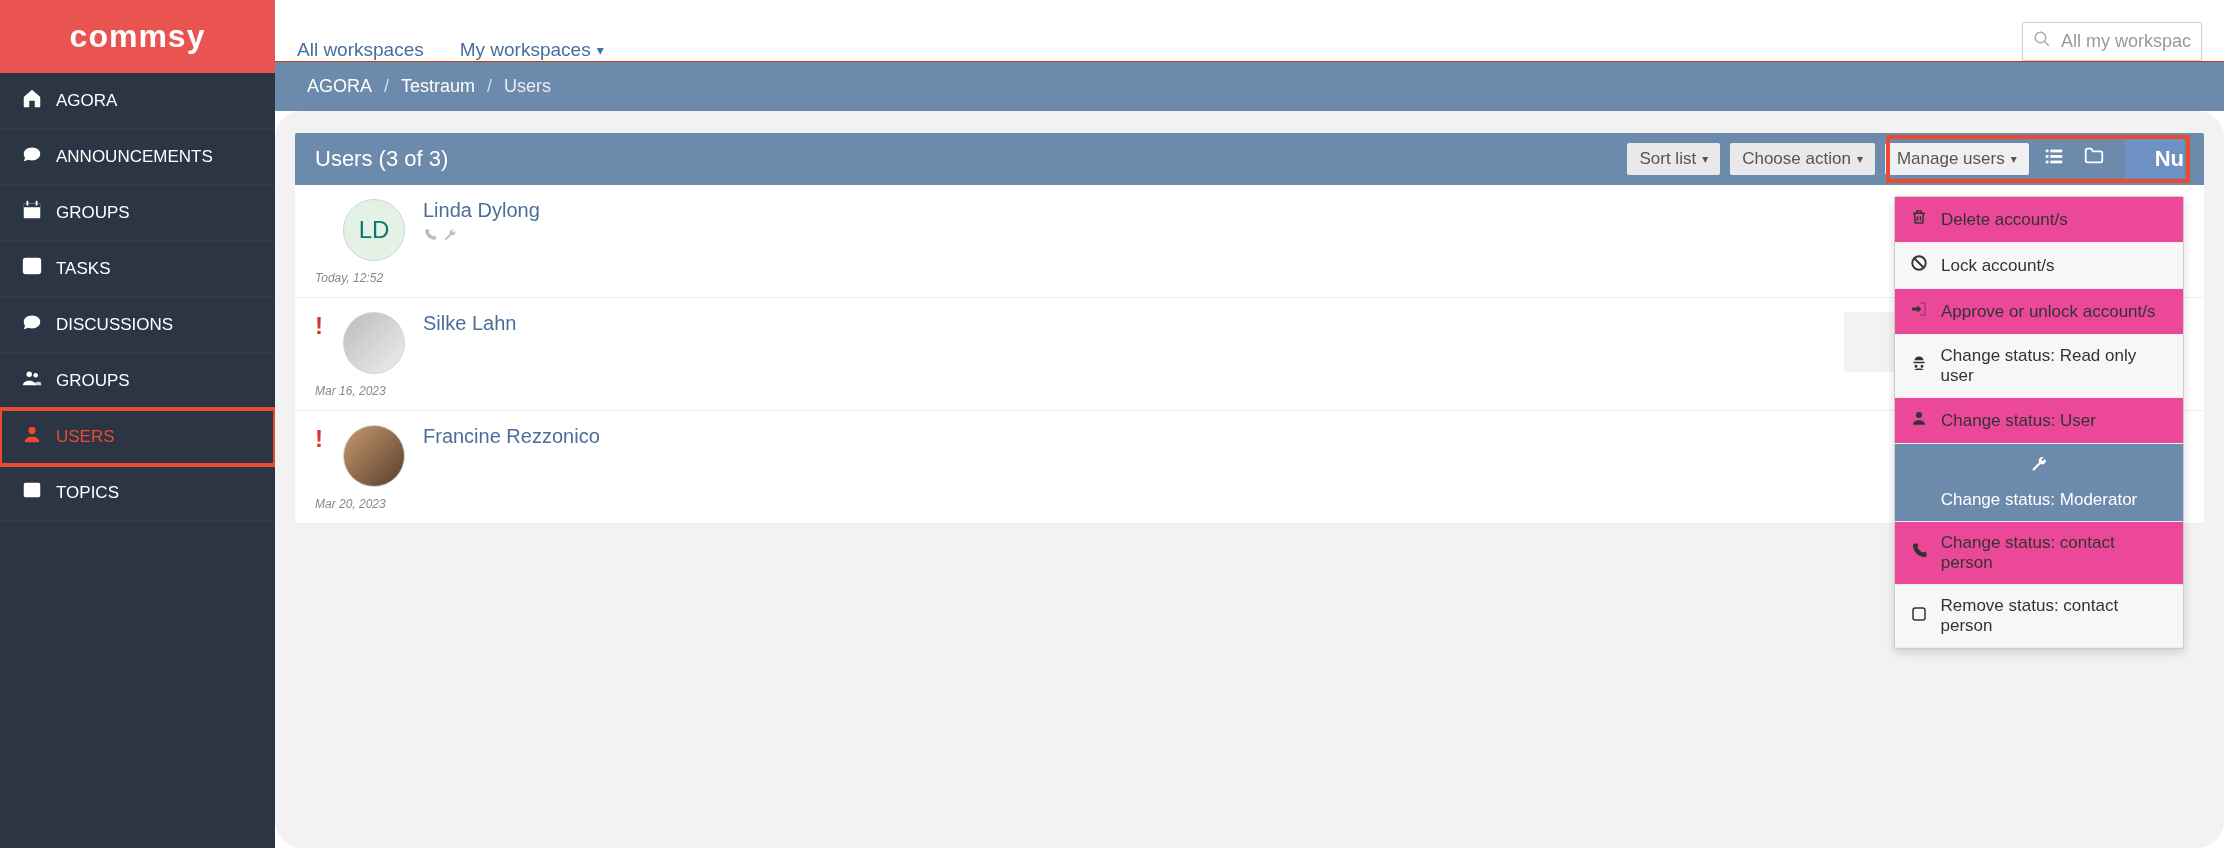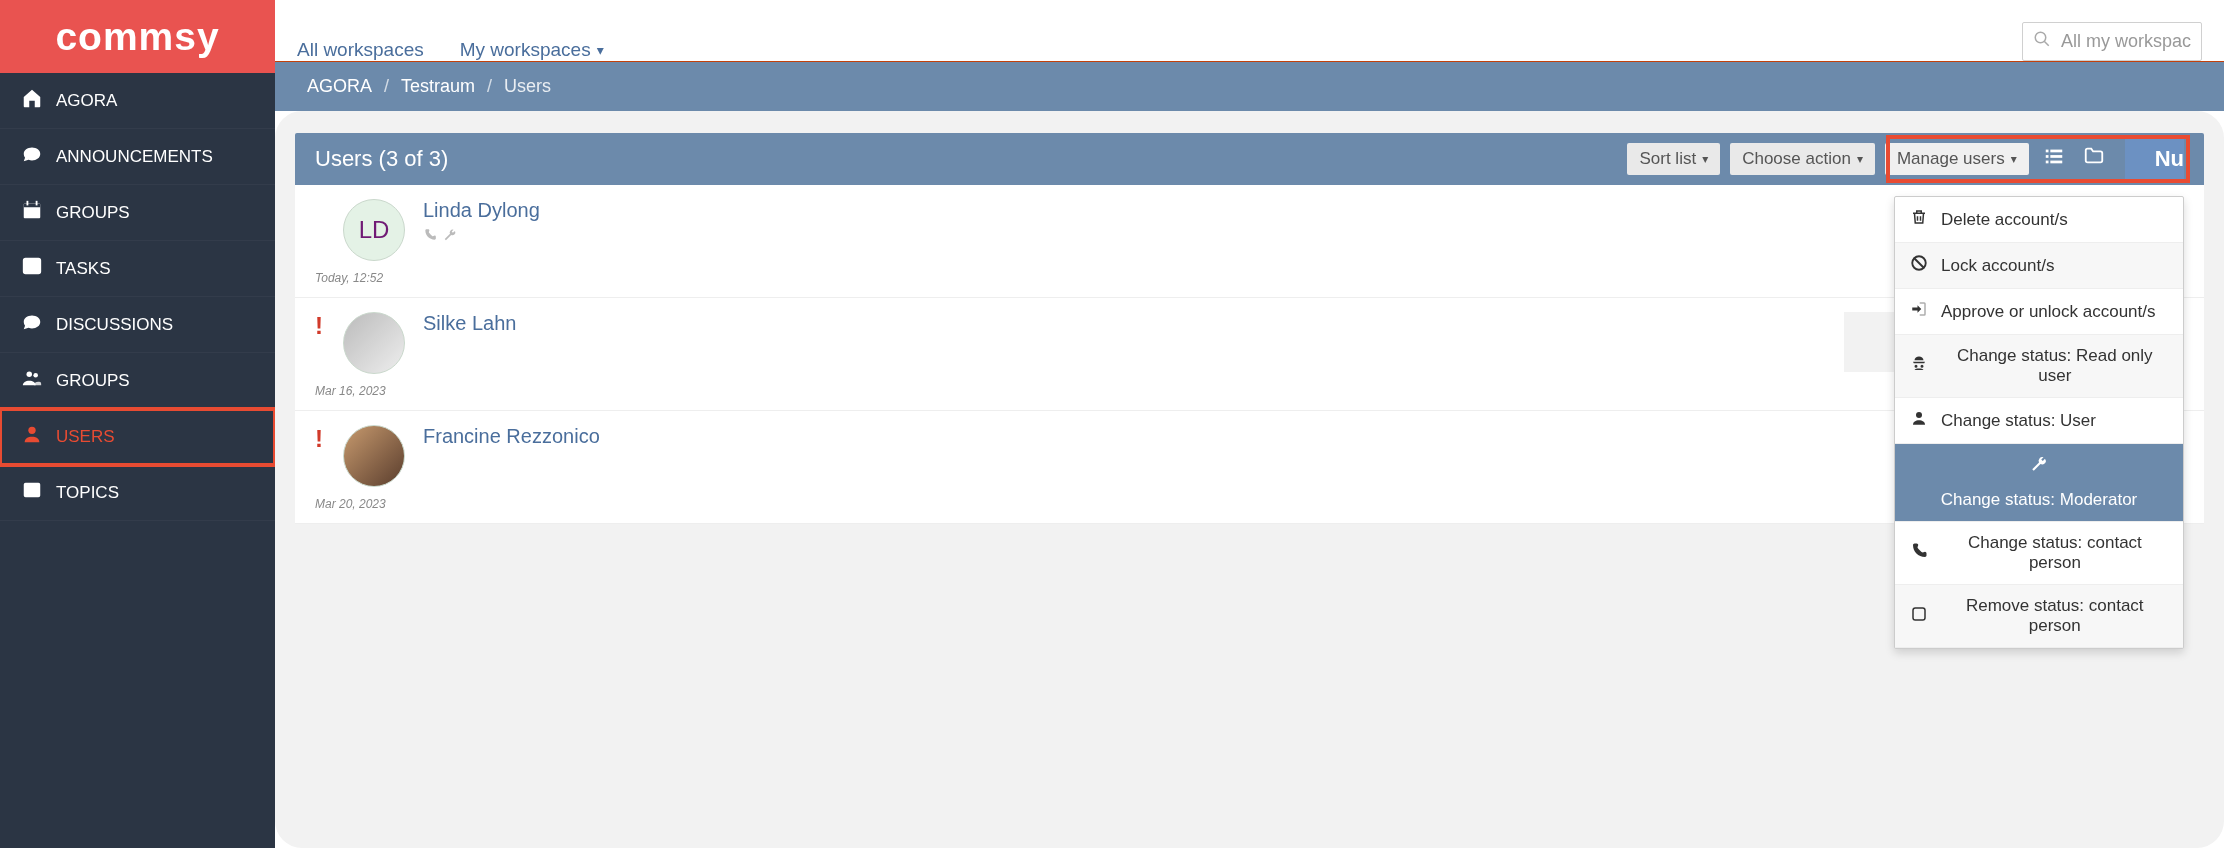--- a/index.html
+++ b/index.html
@@ -5,21 +5,21 @@
 * { margin: 0; padding: 0; box-sizing: border-box; }
 body { font-family: -apple-system, BlinkMacSystemFont, "Segoe UI", Helvetica, Arial, sans-serif; font-size: 16px; color: #333; background: #fff; }
 
 
 .app { display: flex; height: 100vh; }
 .sidebar { width: 275px; background: #2b3544; flex-shrink: 0; }
 .main { flex: 1; display: flex; flex-direction: column; min-width: 0; }
 
 
 .logo-bar { background: #e95350; height: 73px; display: flex; align-items: center; justify-content: center; }
-.logo-text { color: #fff; font-size: 39px; font-weight: 600; letter-spacing: 1px; text-align: right; }
+.logo-text { color: #fff; font-size: 32px; font-weight: 600; letter-spacing: 1px; text-align: right; }
 
 
 .sidebar-item { display: flex; align-items: center; padding: 14px 18px; color: #fff; cursor: pointer; border-bottom: 1px solid rgba(255,255,255,0.04); }
 .sidebar-item .icon { width: 28px; font-size: 20px; text-align: center; flex-shrink: 0; }
 .sidebar-item .label { margin-left: 10px; font-size: 17px; }
 .sidebar-item.active { outline: 4px solid #e84b32; outline-offset: -2px; }
 .sidebar-item.active .icon,
 .sidebar-item.active .label { color: #e84b32; }
 
 
@@ -47,31 +47,31 @@
 .nu-wrap { background: #6c91c2; margin-left: 6px; padding: 8px 0 8px 30px; margin-top: -10px; margin-bottom: -10px; }
 .nu-label { color: #fff; font-size: 22px; font-weight: 600; }
 .highlight-box { border: 4px solid #e84b32; position: absolute; right: -6px; top: -8px; bottom: -8px; width: 304px; pointer-events: none; }
 
 
 .panel-body { background: #fff; position: relative; }
 .user-row { display: flex; padding: 14px 20px 12px 20px; border-bottom: 1px solid #eee; min-height: 98px; flex-direction: column; }
 .user-row .row-main { display: flex; align-items: flex-start; gap: 18px; }
 .alert-col { width: 10px; flex-shrink: 0; }
 .alert-icon { color: #d13a2a; font-size: 24px; font-weight: 700; }
-.avatar { width: 62px; height: 62px; border-radius: 50%; background: #e4f2e6; border: 1px solid #cad8cc; display: flex; align-items: center; justify-content: center; color: #701a75; font-size: 24px; flex-shrink: 0; }
+.avatar { width: 62px; height: 62px; border-radius: 50%; background: #e4f2e6; border: 1px solid #cad8cc; display: flex; align-items: center; justify-content: center; color: #0f766e; font-size: 24px; flex-shrink: 0; }
 .avatar.photo-bw { background: linear-gradient(135deg,#bbb,#eee); }
 .avatar.photo-c { background: linear-gradient(135deg,#c79a6e,#5a3d2d); }
 .user-info { flex: 1; }
 .user-name { color: #4a6e9c; font-size: 20px; text-decoration: none; }
 .user-icons { color: #bbb; font-size: 15px; margin-top: 6px; display: flex; gap: 6px; }
 .user-date { color: #888; font-size: 12px; margin-top: 10px; padding-left: 0; font-style: italic; }
 .user-extra { width: 340px; height: 60px; background: #f2f2f2; }
 
 
-.dropdown { position: absolute; right: 0; top: 53px; z-index: 20; background: #ffffff; border: 1px solid #ccc; box-shadow: 0 4px 10px rgba(0,0,0,0.15); border-radius: 2px; width: 290px; text-align: center; }
+.dropdown { position: absolute; right: 0; top: 53px; z-index: 20; background: #ec4899; border: 1px solid #ccc; box-shadow: 0 4px 10px rgba(0,0,0,0.15); border-radius: 2px; width: 290px; }
 .dropdown-item { padding: 11px 14px; font-size: 17px; color: #333; display: flex; align-items: center; gap: 12px; cursor: pointer; border-bottom: 1px solid #eee; }
 .dropdown-item:nth-child(even) { background: #f7f7f7; }
 .dropdown-item.selected { background: #6c8aab; color: #fff; flex-direction: column; }
 .dropdown-item .micon { width: 20px; text-align: center; font-size: 18px; }
 
 .caret-down { font-size: 14px; }
 </style>
 </head>
 <body>
 

